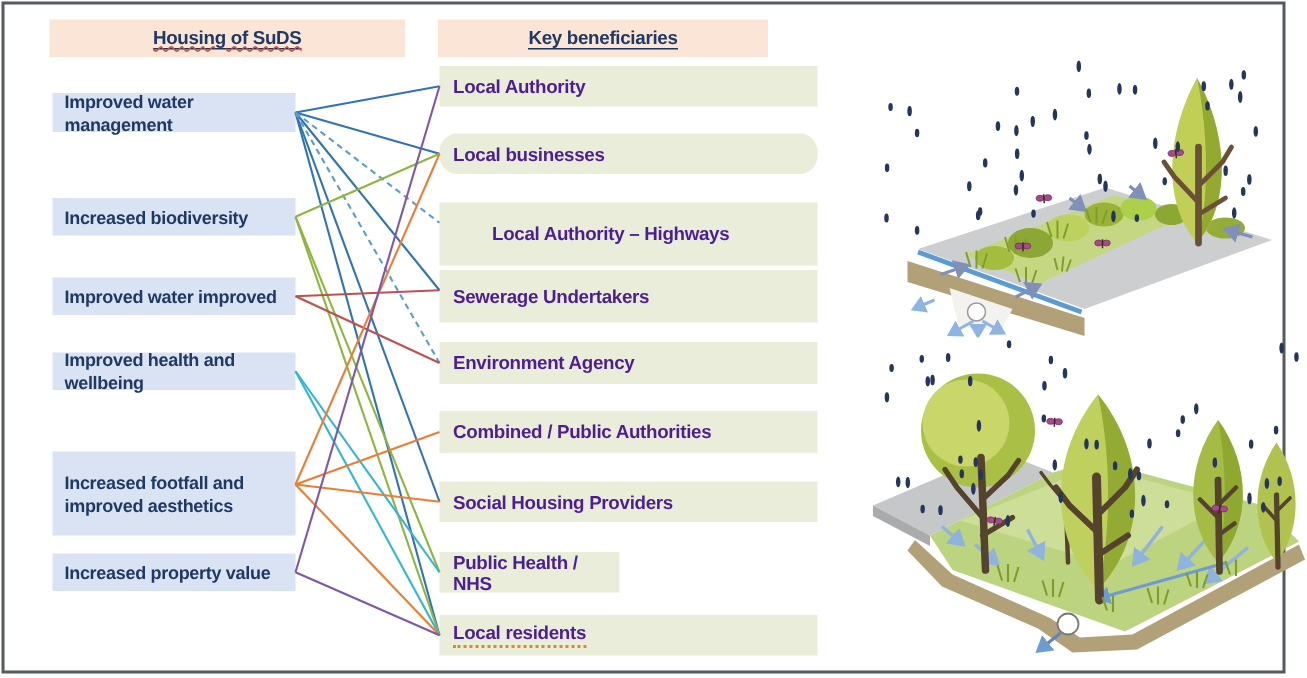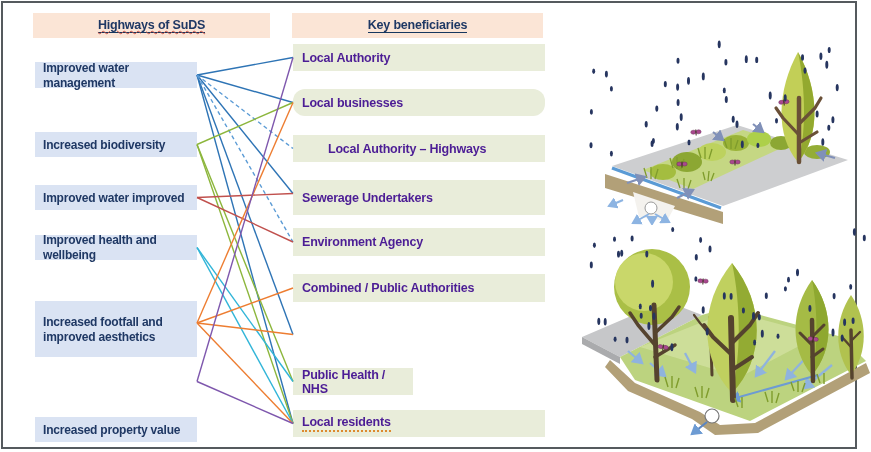--- a/index.html
+++ b/index.html
@@ -22,39 +22,40 @@
   svg{position:absolute;pointer-events:none;}
   #lines{left:0;top:0;}
 </style>
 </head>
 <body>
 
 <div class="stage">
   <div class="frame"></div>
 
   <div class="hdr" style="left:33px;top:13px;width:237px;">
-    <span class="ul sp">Highways of SuDS</span>
+    <span class="ul sp">Housing of SuDS</span>
   </div>
-  <div class="hdr" style="left:292px;top:13px;width:251px;">
+  <div class="hdr" style="left:292px;top:13px;width:220px;">
     <span class="ul">Key beneficiaries</span>
   </div>
 
   <div class="benefit" style="top:62px;height:26px;">Improved water management</div>
   <div class="benefit" style="top:132px;height:25px;">Increased biodiversity</div>
   <div class="benefit" style="top:185px;height:25px;">Improved water improved</div>
   <div class="benefit" style="top:235px;height:25px;">Improved health and wellbeing</div>
   <div class="benefit" style="top:301px;height:56px;">Increased footfall and improved aesthetics</div>
-  <div class="benefit" style="top:369px;height:25px;margin-top:48px;">Increased property value</div>
+  <div class="benefit" style="top:369px;height:25px;">Increased property value</div>
 
   <div class="beneficiary" style="top:44px;height:27px;">Local Authority</div>
   <div class="beneficiary" style="top:89px;height:27px;border-radius:12px;">Local businesses</div>
-  <div class="beneficiary" style="top:135px;height:27px;padding-left:35px;">Local Authority – Highways</div>
+  <div class="beneficiary" style="top:135px;height:42px;padding-left:35px;">Local Authority – Highways</div>
   <div class="beneficiary" style="top:180px;height:35px;">Sewerage Undertakers</div>
   <div class="beneficiary" style="top:228px;height:28px;">Environment Agency</div>
   <div class="beneficiary" style="top:274px;height:28px;">Combined / Public Authorities</div>
+  <div class="beneficiary" style="top:321px;height:27px;">Social Housing Providers</div>
   <div class="beneficiary" style="top:368px;height:27px;width:120px;">Public Health / NHS</div>
   <div class="beneficiary" style="top:410px;height:27px;">
     <span class="dotted-ul">Local residents</span>
   </div>
 
   <svg id="lines" width="856" height="448">
       <line x1="197" y1="75" x2="293" y2="57.5" stroke="#2e74b5" stroke-width="1.4"></line>
       <line x1="197" y1="75" x2="293" y2="102.5" stroke="#2e74b5" stroke-width="1.4"></line>
       <line x1="197" y1="75" x2="293" y2="193.5" stroke="#2e74b5" stroke-width="1.4"></line>
       <line x1="197" y1="75" x2="293" y2="334.5" stroke="#2e74b5" stroke-width="1.4"></line>

